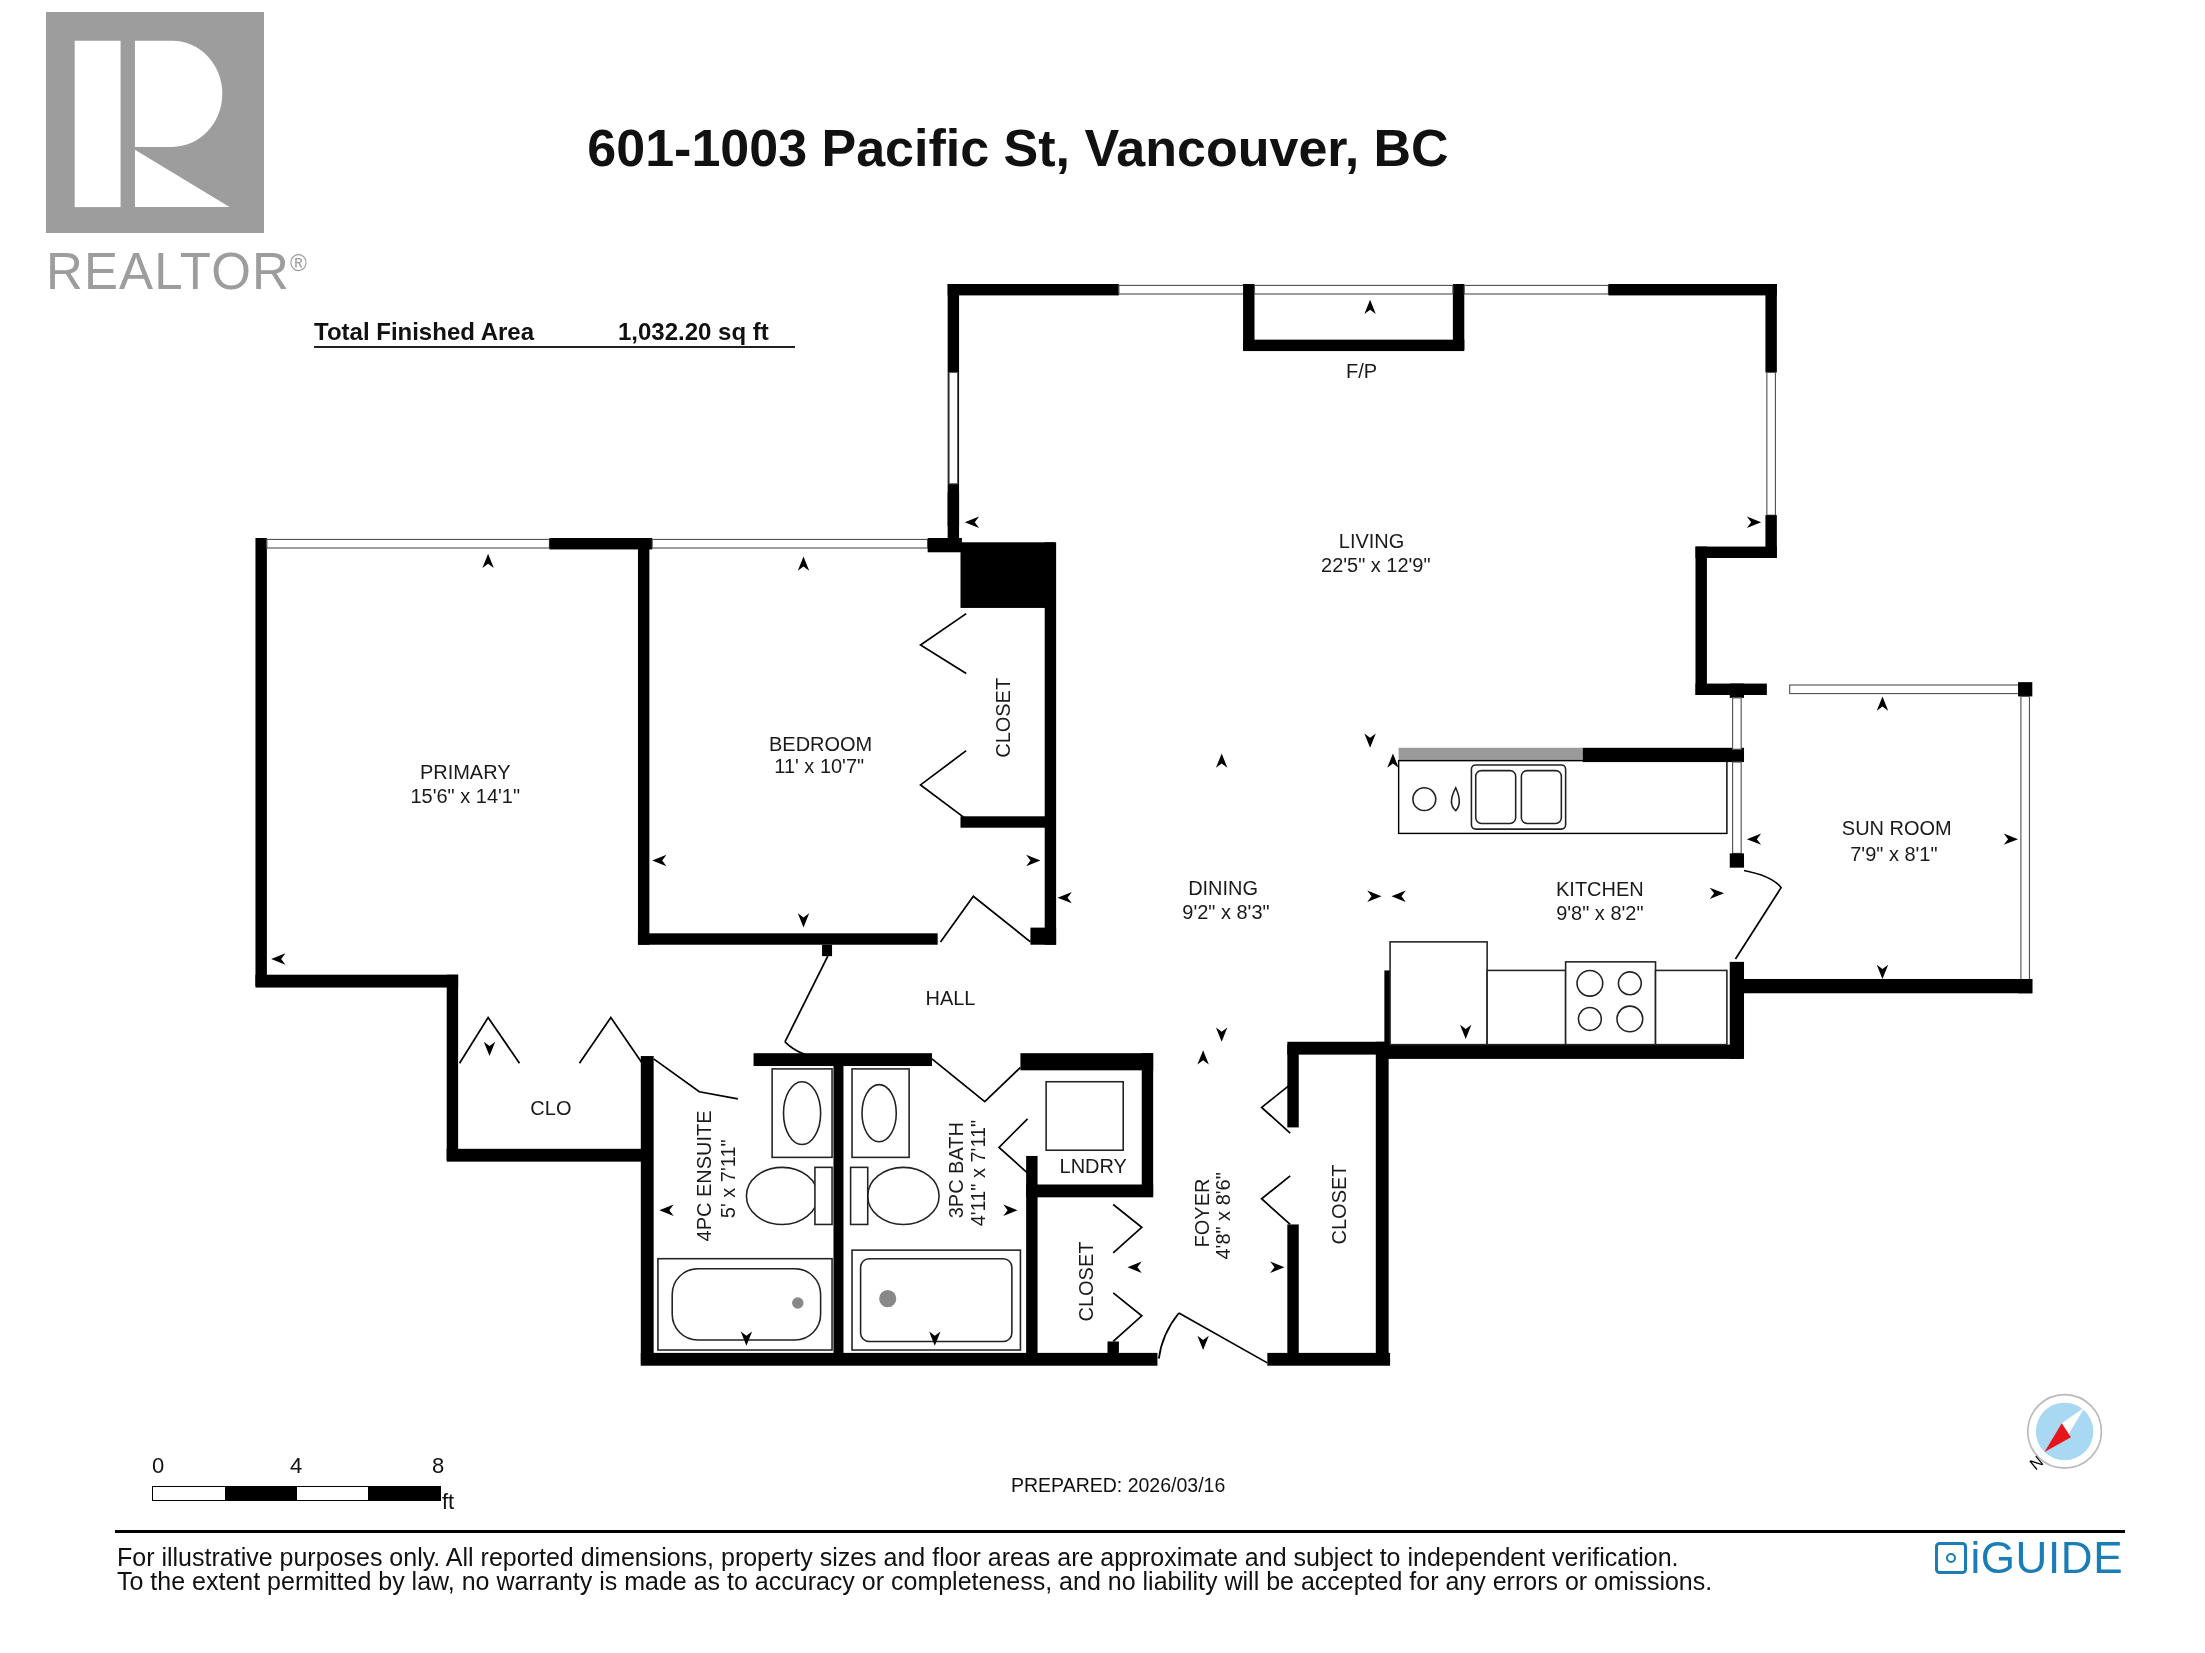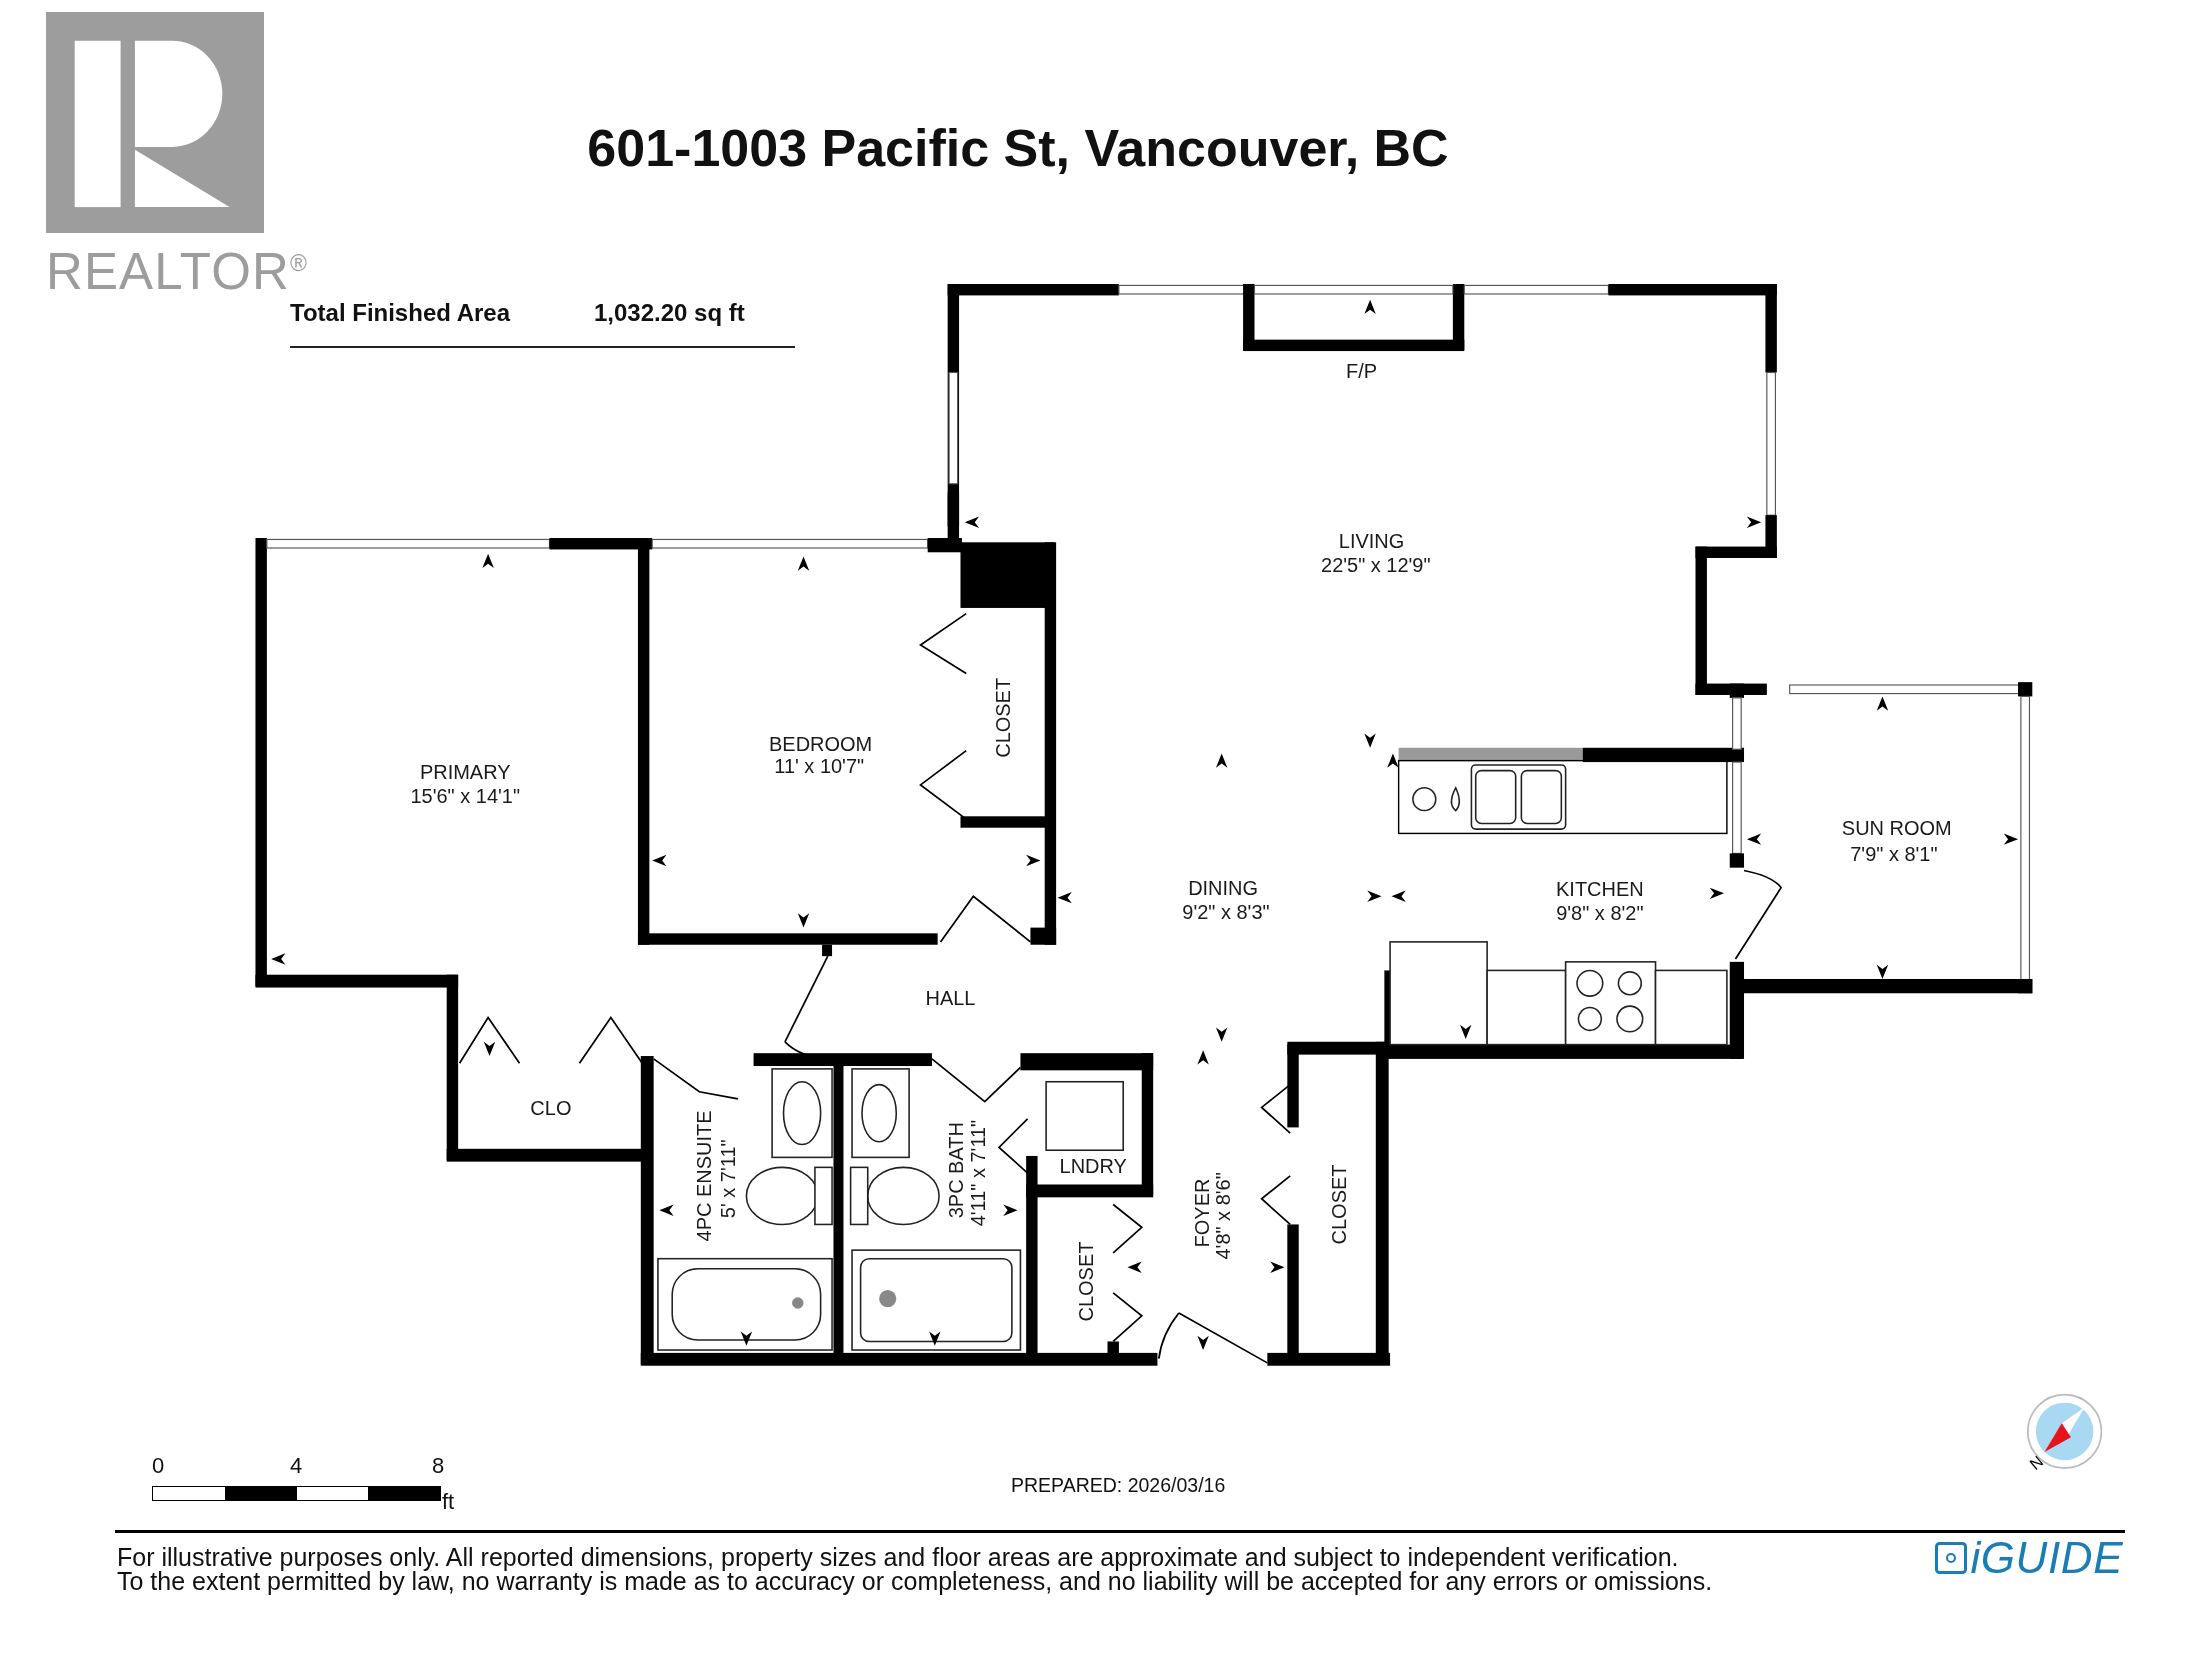--- a/index.html
+++ b/index.html
@@ -12,34 +12,34 @@
   .lbl { font-family: "Liberation Sans", sans-serif; fill: #1a1a1a; text-anchor: middle; }
   .room-name { font-size: 14px; }
   .room-dim { font-size: 14px; }
   .arrow { fill: #000; }
   .title { position: absolute; left: 0; width: 2036px; top: 118px; text-align: center; font-weight: bold; font-size: 52px; letter-spacing: 0px; }
   .logo { position: absolute; left: 46px; top: 11.5px; width: 208px; height: 230px; }
   .logo-box { position: absolute; left: 0; top: 0; width: 218px; height: 221px; background: #9d9d9d; }
   .realtor-word { position: absolute; left: 0; top: 230px; font-size: 51px; color: #9d9d9d; letter-spacing: 1.1px; }
   .realtor-word sup { font-size: 23px; }
   .stats { position: absolute; left: 290px; top: 299px; width: 505px; font-size: 24px; }
-  .stats .row { display: flex; height: 47px; align-items: flex-start; }
+  .stats .row { display: flex; height: 47px; align-items: flex-end; margin-left: 24px; }
   .stats .row .k { width: 304px; }
   .stats .row.first { font-weight: bold; border-bottom: 2.3px solid #222; }
   .scale { position: absolute; left: 152px; top: 1453px; width: 345px; height: 86px; }
   .scale .ticks { position: absolute; top: 0; left: 0; font-size: 22px; width: 299px; }
   .scale .ticks span { position: absolute; top: 0; }
   .scale .bar { position: absolute; top: 33px; left: 0; width: 287px; height: 12.6px; border: 1.7px solid #000; display: flex; }
   .scale .bar div { flex: 1; }
   .scale .bar .b { background: #000; }
   .scale .unit { position: absolute; left: 290px; top: 36px; font-size: 22px; }
   .prepared { position: absolute; left: 1011px; top: 1474px; font-size: 19.5px; }
   .rule { position: absolute; left: 115px; top: 1530px; width: 2010px; height: 3.4px; background: #000; }
   .disclaimer { position: absolute; left: 117px; top: 1545px; font-size: 25px; line-height: 24px; }
-  .iguide { position: absolute; left: 1935px; top: 1532px; height: 52px; display: flex; align-items: center; color: #1a7db5; font-size: 44px; letter-spacing: 0.6px; font-style: italic; }
+  .iguide { position: absolute; left: 1935px; top: 1532px; height: 52px; display: flex; align-items: center; color: #1a7db5; font-size: 44px; letter-spacing: 0.6px; }
   .iguide .glyph { width: 32px; height: 32px; border: 3.4px solid #1a7db5; border-radius: 4.6px; margin-right: 3.4px; position: relative; box-sizing: border-box; }
   .iguide .glyph::after { content: ""; position: absolute; left: 7.5px; top: 8px; width: 10.3px; height: 10.3px; border: 2.9px solid #1a7db5; border-radius: 50%; background: #fff; box-sizing: border-box; }
   .compass { position: absolute; left: 2010px; top: 1390px; width: 92px; height: 92px; }
 </style>
 </head>
 <body>
 
 <div class="logo">
   <div class="logo-box">
     <svg width="218" height="221" viewBox="0 0 380 385">

